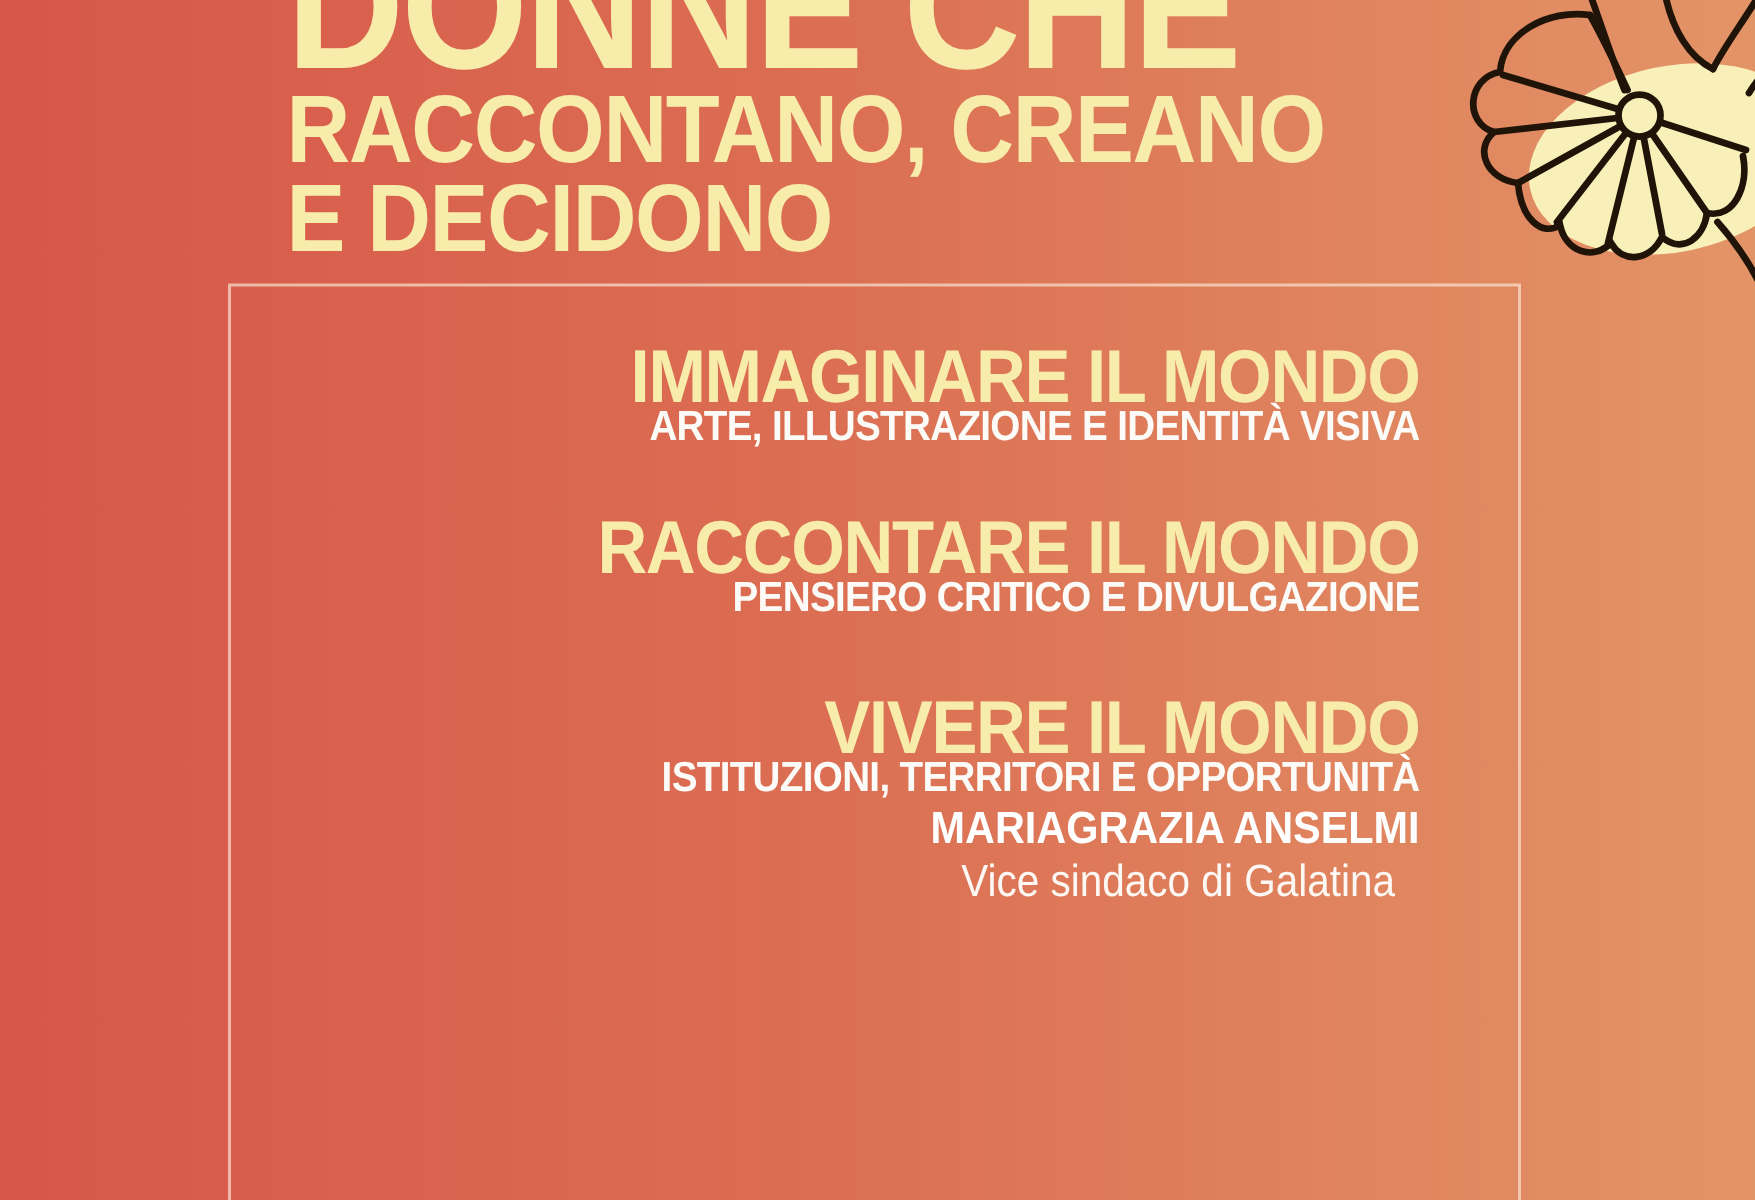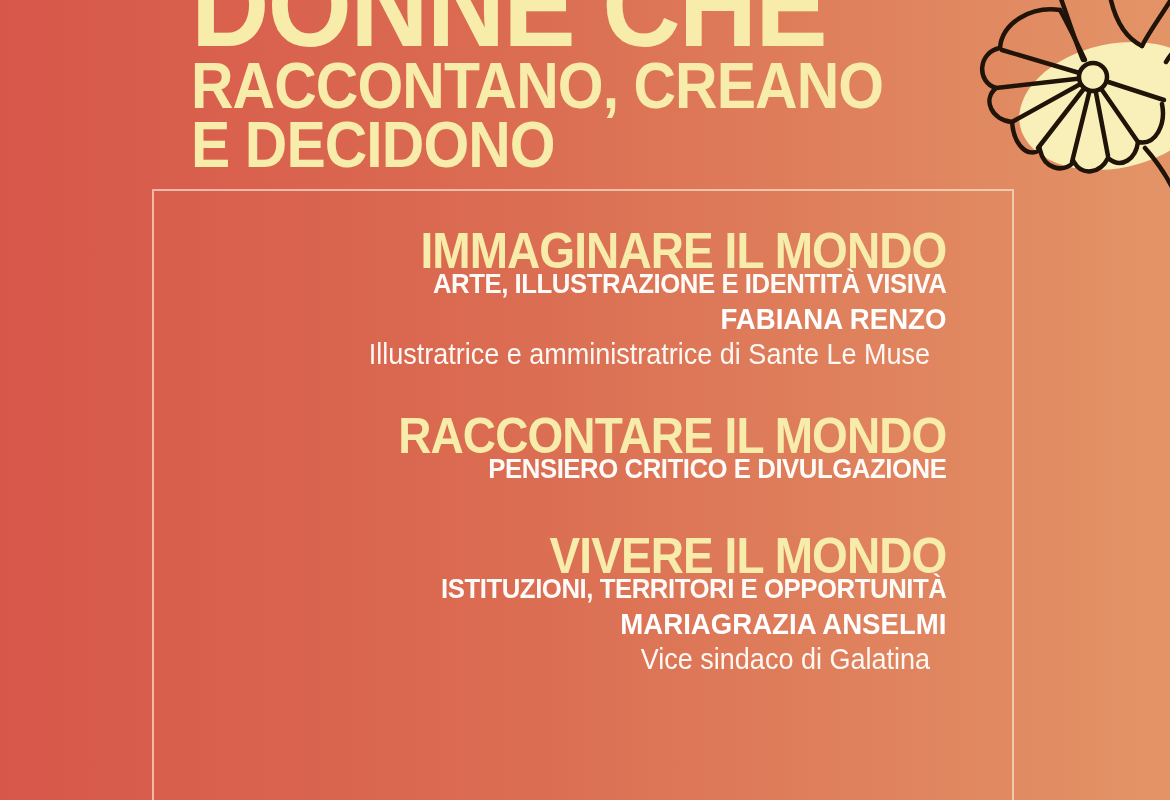--- a/index.html
+++ b/index.html
@@ -64,24 +64,20 @@
   <div class="line title-l1">DONNE CHE</div>
   <div class="line title-l2">RACCONTANO, CREANO</div>
   <div class="line title-l3">E DECIDONO</div>
 </div>
 
 <div class="frame">
 
   <div class="section sec-1">
     <div class="line sec-heading">IMMAGINARE IL MONDO</div>
     <div class="line sec-sub">ARTE, ILLUSTRAZIONE E IDENTITÀ VISIVA</div>
-    <div class="person">
-      <div class="line person-name">FABIANA RENZO</div>
-      <div class="line person-role">Illustratrice e amministratrice di Sante Le Muse</div>
-    </div>
   </div>
 
   <div class="section sec-2">
     <div class="line sec-heading">RACCONTARE IL MONDO</div>
     <div class="line sec-sub">PENSIERO CRITICO E DIVULGAZIONE</div>
   </div>
 
   <div class="section sec-3">
     <div class="line sec-heading">VIVERE IL MONDO</div>
     <div class="line sec-sub">ISTITUZIONI, TERRITORI E OPPORTUNITÀ</div>

